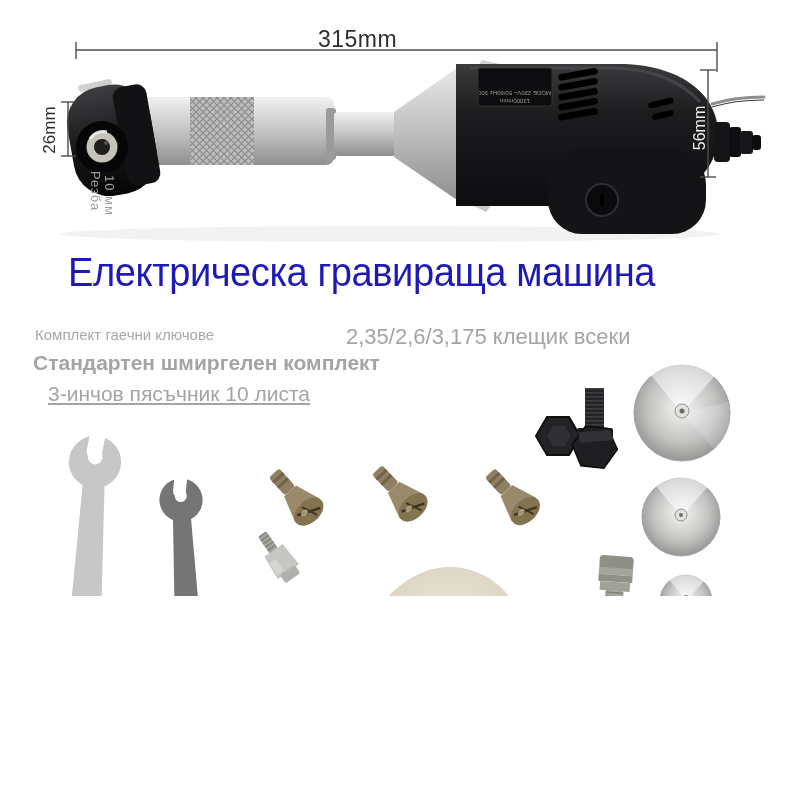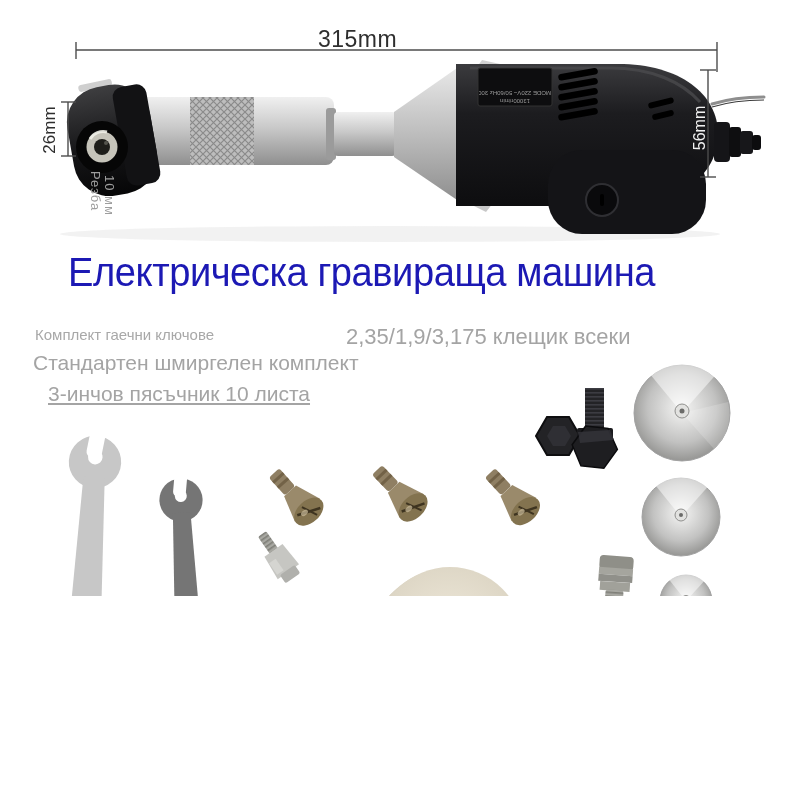--- a/index.html
+++ b/index.html
@@ -16,21 +16,21 @@
   #dim-body{left:671px;top:119px;width:58px;text-align:center;font-size:16px;
     color:#f0f0f0;transform:rotate(-90deg);}
   .vspan{position:absolute;z-index:2;transform-origin:0 0;transform:rotate(90deg);
     font-size:13px;color:#9e9e9e;letter-spacing:1px;white-space:nowrap;}
   #thread-1{left:103px;top:171px;}
   #thread-2{left:117px;top:175px;}
   #main-title{left:68px;top:249px;font-size:41px;color:#1c19b4;
     transform:scaleX(.93);transform-origin:0 0;letter-spacing:-.5px;}
   .gray{color:#a4a4a4;}
   #item-left-0{left:35px;top:326px;font-size:15px;color:#a8a8a8;}
-  #item-left-1{left:33px;top:351px;font-size:21px;}
+  #item-left-1{left:33px;top:351px;font-size:21px;font-weight:bold;}
   #item-left-2{left:48px;top:382px;font-size:21px;text-decoration:underline;}
   #item-right-0{left:346px;top:324px;font-size:22px;}
   #item-right-1{left:351px;top:355px;font-size:21px;}
   #nameplate-text{left:479px;top:69px;width:72px;height:36px;z-index:2;
     transform:rotate(180deg);color:#9a9a9a;font-size:6px;line-height:8px;
     text-align:center;overflow:hidden;}
   #sand-mark-1{left:472px;top:614px;font-size:15px;color:#b7af9a;transform:rotate(12deg);}
   #sand-mark-2{left:432px;top:652px;font-size:22px;color:#b2aa95;transform:rotate(-18deg);font-weight:bold;opacity:.8;}
 </style>
 </head>
@@ -275,18 +275,18 @@
   <div class="txt" id="nameplate-text">
     <div>13000r/min</div>
     <div>MODE 220V~ 50/60Hz 300W</div>
   </div>
 
   <div class="txt" id="main-title">Електрическа гравираща машина</div>
 
   <div class="txt gray" id="item-left-0">Комплект гаечни ключове</div>
   <div class="txt gray" id="item-left-1">Стандартен шмиргелен комплект</div>
   <div class="txt gray" id="item-left-2">3-инчов пясъчник 10 листа</div>
-  <div class="txt gray" id="item-right-0">2,35/1,9/3,175 клещик всеки</div>
+  <div class="txt gray" id="item-right-0">2,35/2,6/3,175 клещик всеки</div>
 
   <span class="txt" id="sand-mark-1">®</span>
   <span class="txt" id="sand-mark-2">P</span>
 
 </div>
 
 </body></html>

